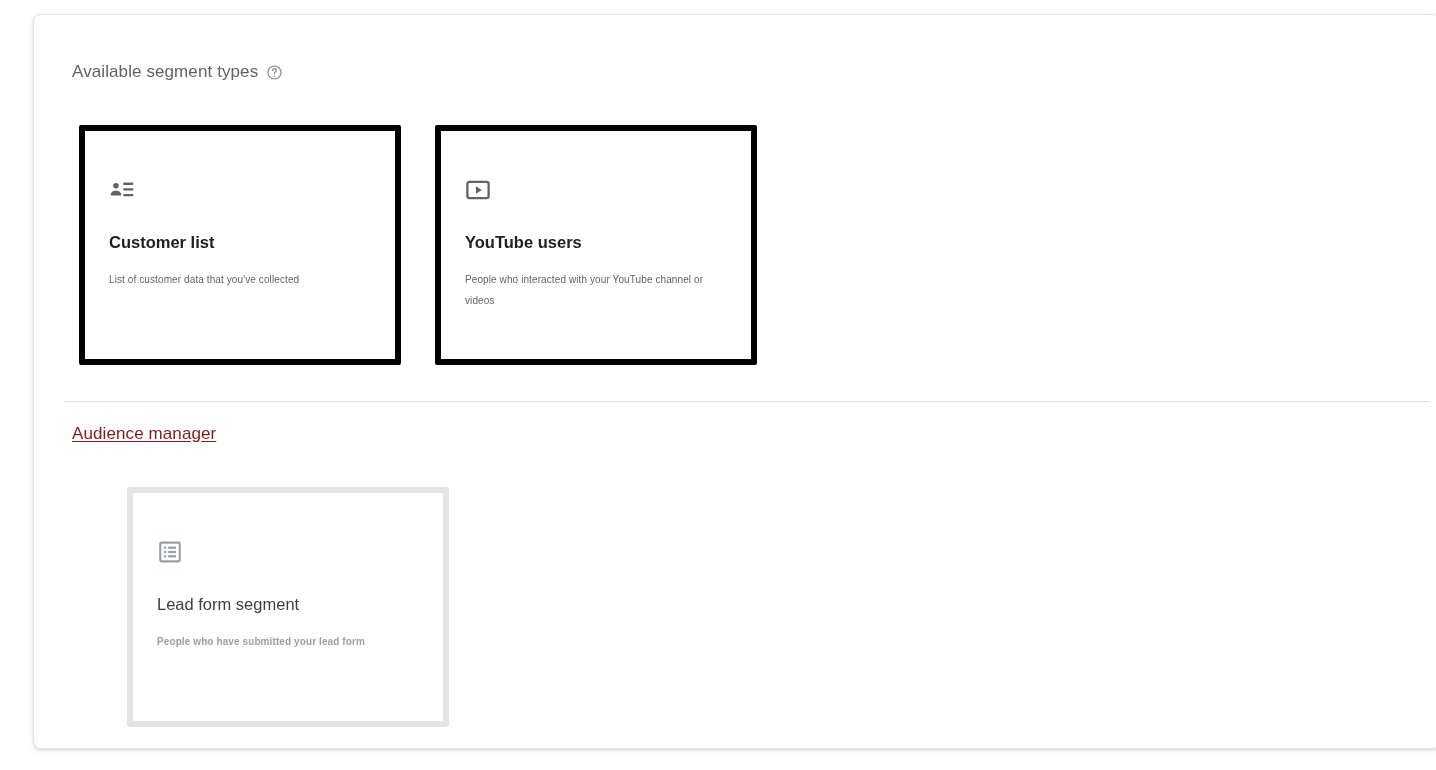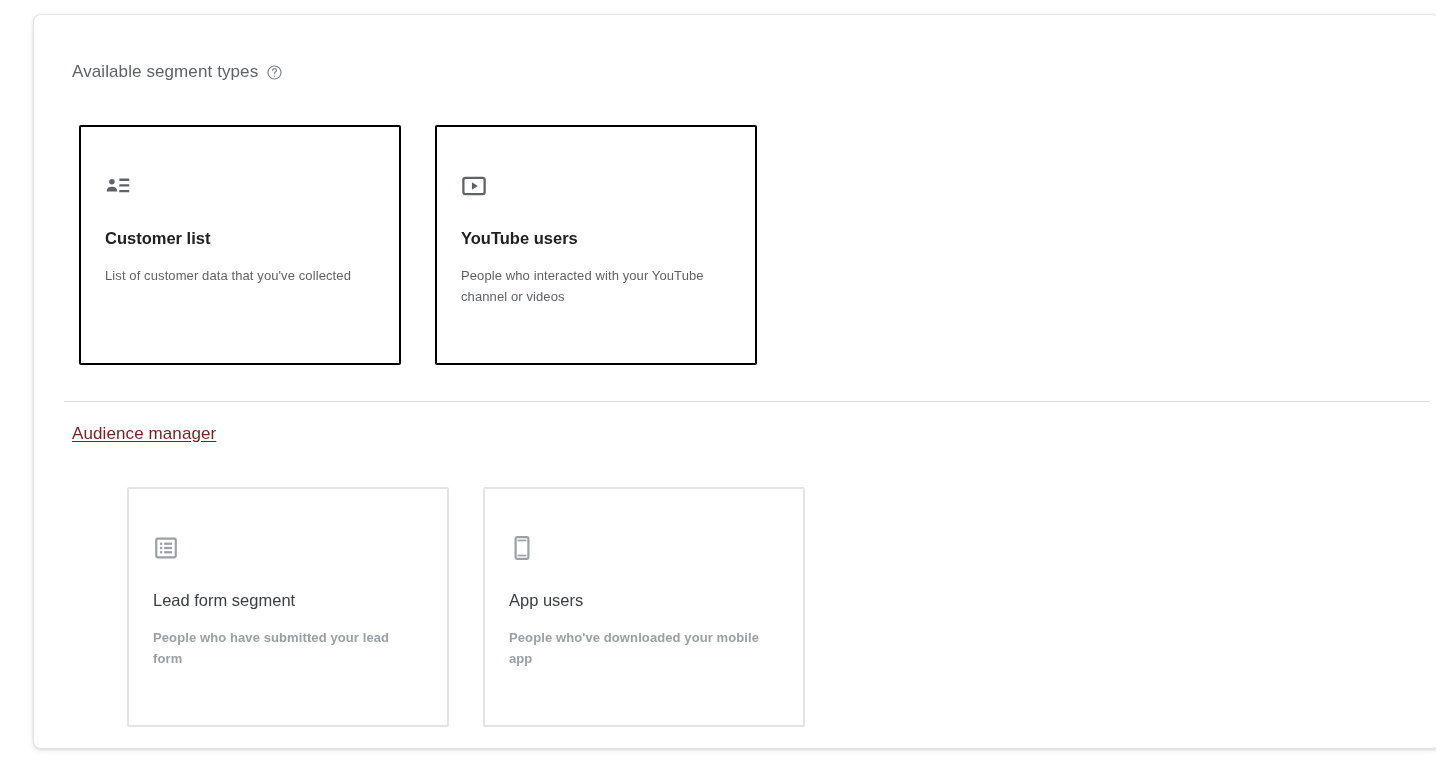--- a/index.html
+++ b/index.html
@@ -92,21 +92,21 @@
     display: flex;
     gap: 34px;
   }
   .card-row.top    { left: 45px; top: 110px; }
   .card-row.bottom { left: 45px; top: 472px; padding-left: 48px; }
 
   .card {
     width: 322px;
     height: 240px;
     background: #ffffff;
-    border: 2px solid #000000;
+    border: 6px solid #000000;
     border-radius: 2px;
     padding: 46px 24px 0 24px;
     cursor: pointer;
   }
 
   .card-icon {
     width: 26px;
     height: 26px;
     color: #5f6368;
     margin-bottom: 28px;
@@ -116,21 +116,21 @@
   .card-title {
     font-size: 16.5px;
     font-weight: 700;
     color: #202124;
     letter-spacing: 0;
     margin-bottom: 16px;
     line-height: 22px;
   }
 
   .card-desc {
-    font-size: 13px;
+    font-size: 10px;
     font-weight: 400;
     color: #5f6368;
     line-height: 21px;
     letter-spacing: .1px;
     max-width: 252px;
   }
 
   
   .card.secondary { border-color: #e3e4e6; }
   .card.secondary .card-icon  { color: #9aa0a6; }
@@ -200,29 +200,18 @@
             <rect x="6.4" y="14.9" width="2.1" height="2.1" fill="currentColor"></rect>
             <rect x="10.3" y="7" width="7.3" height="2.1" fill="currentColor"></rect>
             <rect x="10.3" y="10.95" width="7.3" height="2.1" fill="currentColor"></rect>
             <rect x="10.3" y="14.9" width="7.3" height="2.1" fill="currentColor"></rect>
           </svg>
         </div>
         <div class="card-title">Lead form segment</div>
         <div class="card-desc">People who have submitted your lead form</div>
       </div>
 
-      <div class="card secondary">
-        <div class="card-icon">
-          <svg viewBox="0 0 24 24" fill="none">
-            <rect x="6.1" y="1.9" width="11.8" height="20.2" rx="1.7" stroke="currentColor" stroke-width="2"></rect>
-            <rect x="7.9" y="4.3" width="8.2" height="1.5" fill="currentColor"></rect>
-            <rect x="7.9" y="18.2" width="8.2" height="1.5" fill="currentColor"></rect>
-          </svg>
-        </div>
-        <div class="card-title">App users</div>
-        <div class="card-desc">People who've downloaded your mobile app</div>
-      </div>
 
 
     </div>
 
   </div>
 </div>
 
 </body></html>

